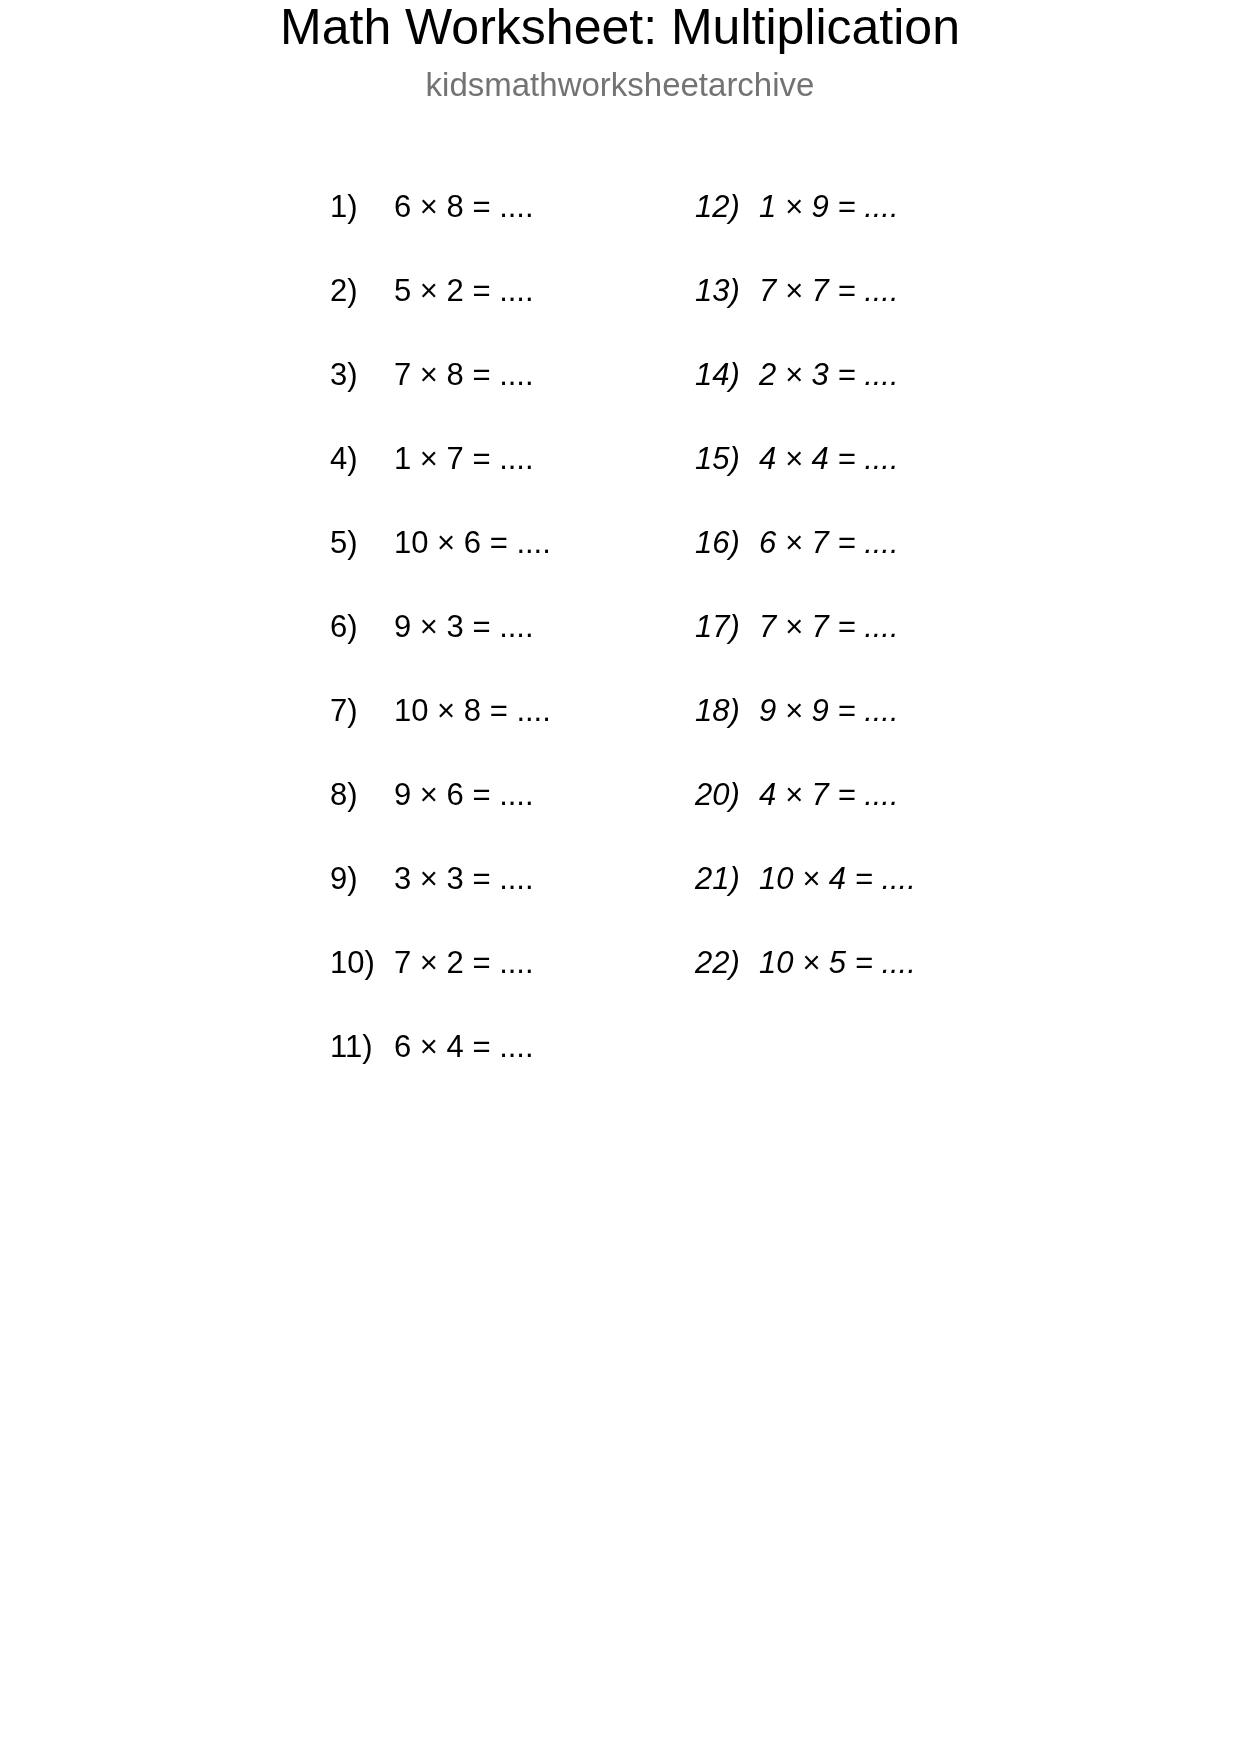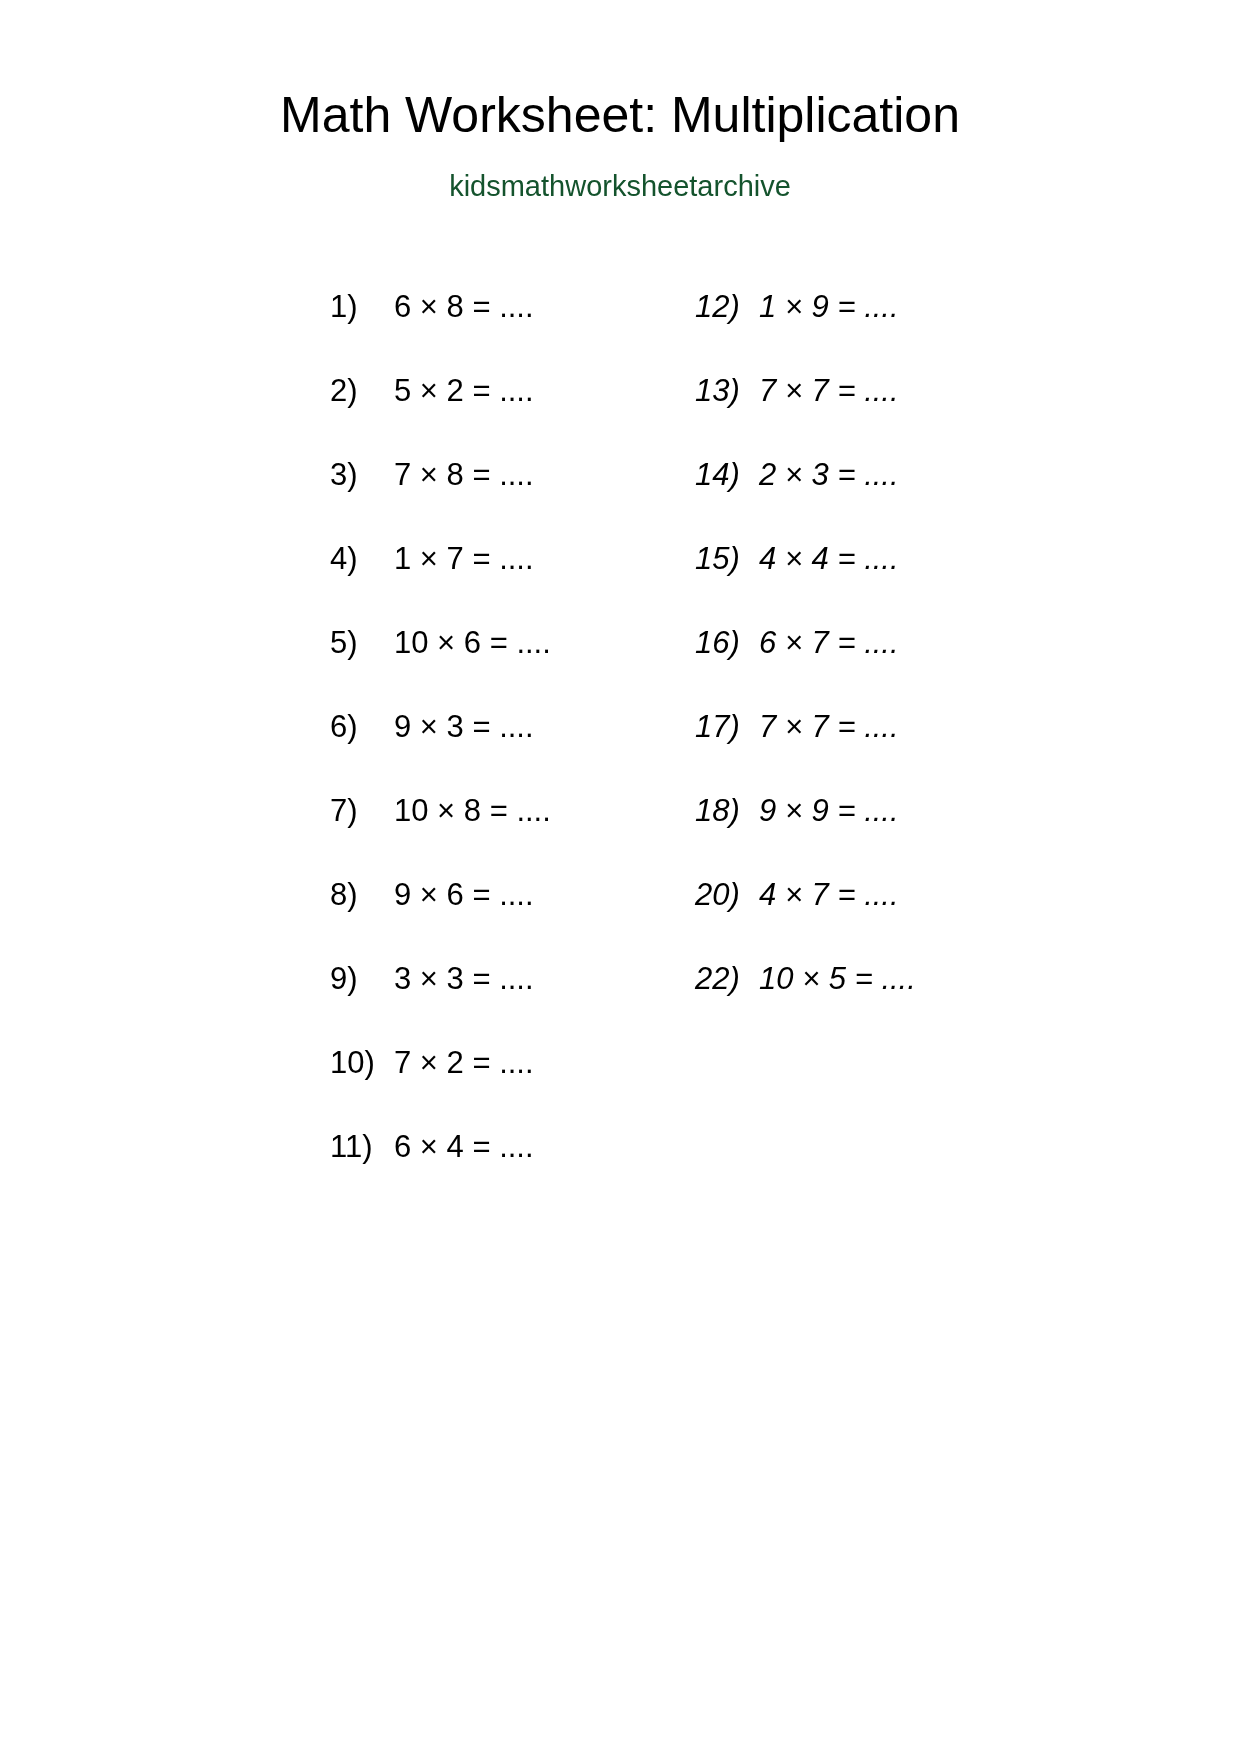--- a/index.html
+++ b/index.html
@@ -20,29 +20,28 @@
     height: 1754px;
     position: relative;
     box-sizing: border-box;
   }
   .title {
     text-align: center;
     font-size: 50px;
     font-weight: normal;
     color: #000000;
     margin: 0;
-    padding-top: 88px;
     letter-spacing: 0px;
     line-height: 1.1;
   }
   .subtitle {
     text-align: center;
-    font-size: 29px;
-    color: #14532d;
-    margin: 16px;
+    font-size: 33px;
+    color: #737373;
+    margin: 0;
     padding-top: 12px;
     line-height: 1.1;
   }
   .problems {
     margin-top: 86px;
     display: flex;
     justify-content: center;
     gap: 0px;
   }
   .col {
@@ -162,19 +161,23 @@
       </div>
       <div class="problem">
         <span class="pnum">18)</span>
         <span class="pexpr">9 × 9 = ....</span>
       </div>
       <div class="problem">
         <span class="pnum">20)</span>
         <span class="pexpr">4 × 7 = ....</span>
       </div>
       <div class="problem">
+        <span class="pnum">21)</span>
+        <span class="pexpr">10 × 4 = ....</span>
+      </div>
+      <div class="problem">
         <span class="pnum">22)</span>
         <span class="pexpr">10 × 5 = ....</span>
       </div>
     </div>
 
   </div>
 </div>
 
 </body></html>

